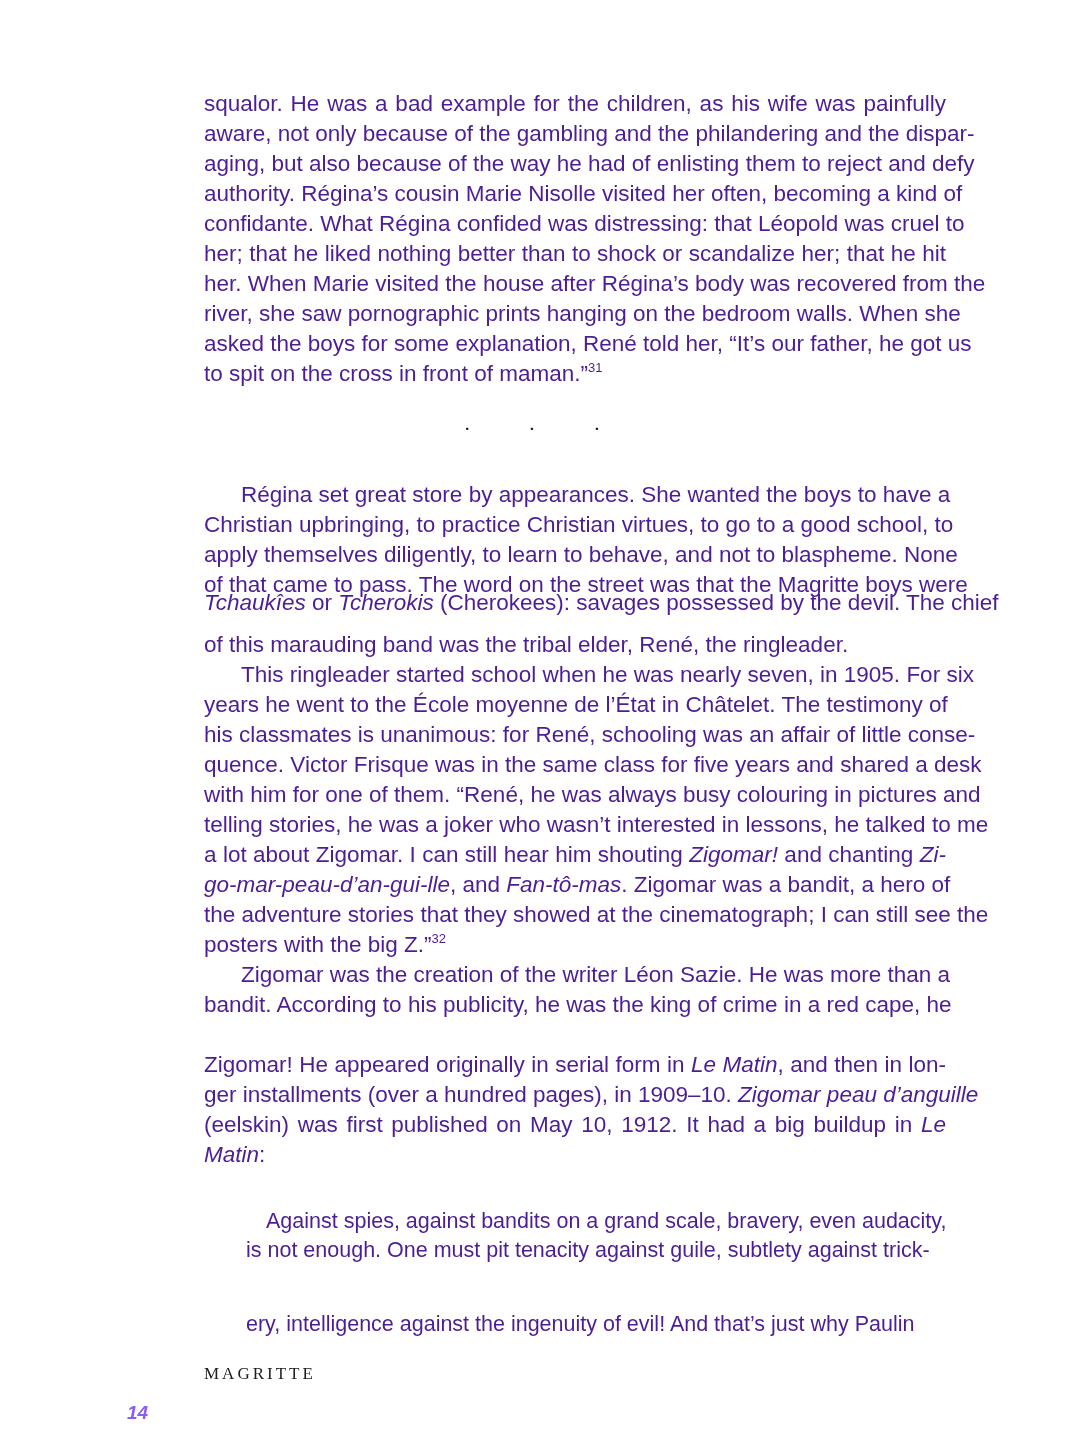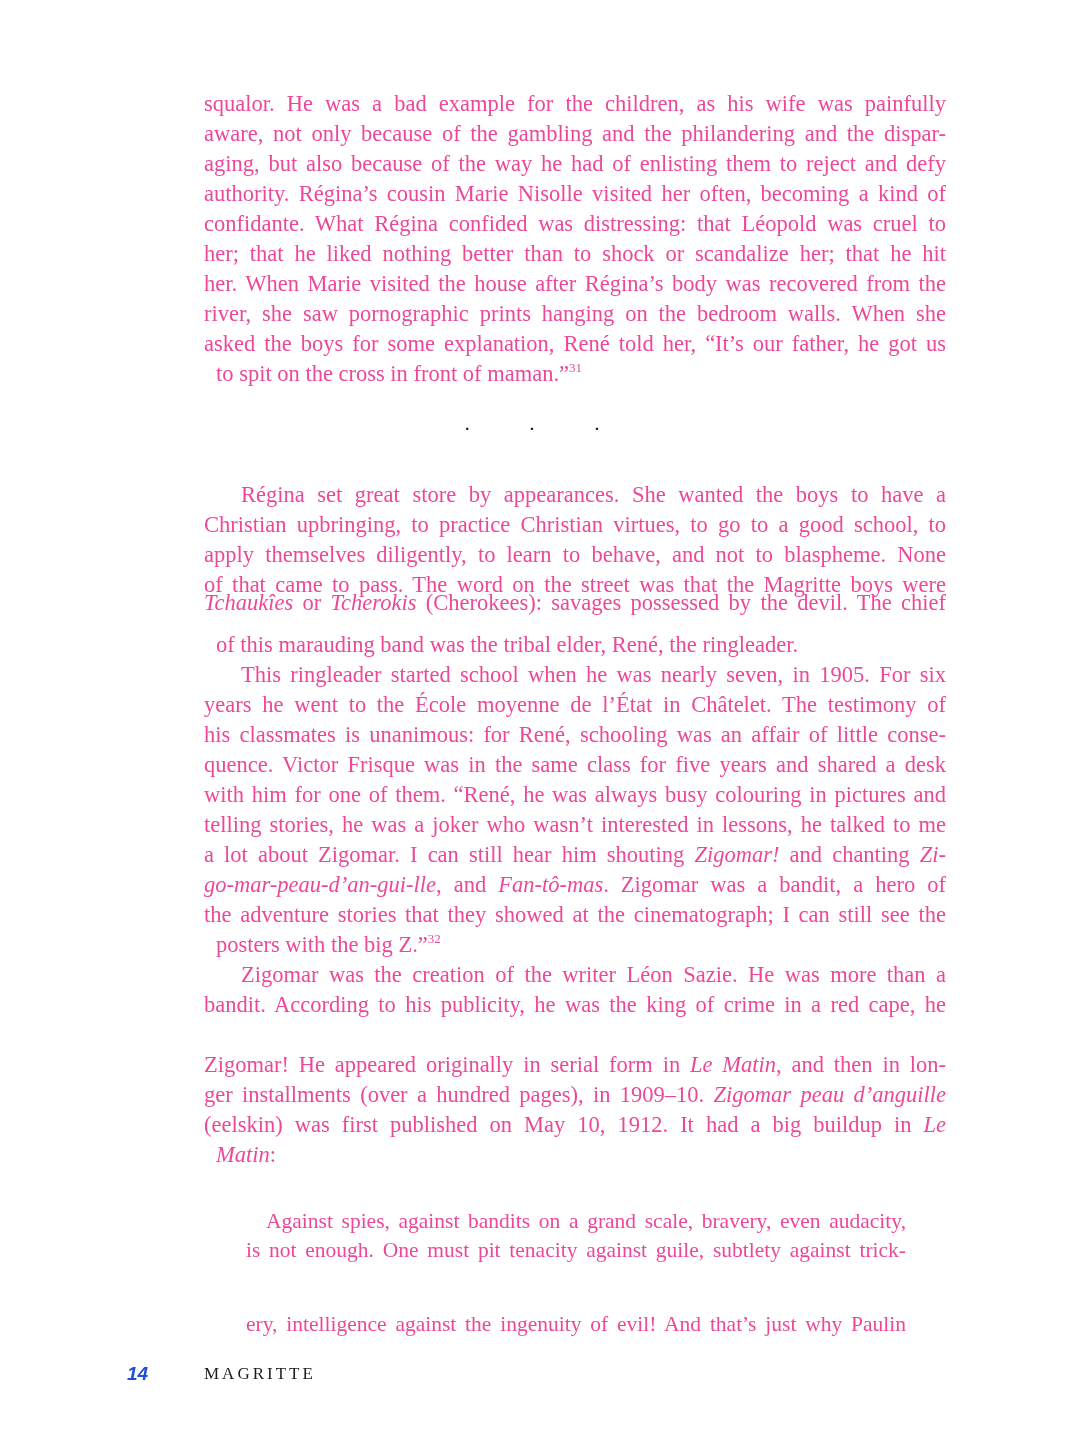--- a/index.html
+++ b/index.html
@@ -2,42 +2,42 @@
 <html><head>
 <meta charset="utf-8">
 <style>
   html, body { margin: 0; padding: 0; background: #ffffff; }
   body { width: 1090px; height: 1440px; position: relative; overflow: hidden; }
   .page { position: absolute; left: 0; top: 0; width: 1090px; height: 1440px; background: #fff; }
   .line {
     position: absolute;
     left: 204px;
     width: 742px;
-    font-family: Liberation Serif, serif;
+    font-family: Liberation Sans, sans-serif;
     font-size: 22.5px;
-    color: #ec4899;
+    color: #4c1d95;
     line-height: 30px;
     height: 30px;
     white-space: nowrap;
     text-align: justify;
     text-align-last: justify;
   }
-  .line.last { text-align-last: left; margin-left: 12px; }
+  .line.last { text-align-last: left; }
   .line.indent { padding-left: 37px; width: 705px; }
   .line.quote { left: 246px; width: 660px; font-size: 21.5px; }
   .line.quote.qindent { left: 266px; width: 640px; }
   sup { font-size: 13px; line-height: 0; vertical-align: 9px; }
   .sep {
     position: absolute; top: 416px; left: 0; width: 1090px; text-align: center;
     font-family: "Liberation Serif", serif; font-size: 22px; color: #1c1c1c; letter-spacing: 26px;
   }
   .footer-num {
-    position: absolute; left: 127px; top: 1363px;
+    position: absolute; left: 127px; top: 1402px;
     font-family: "Liberation Sans", sans-serif; font-style: italic; font-weight: bold;
-    font-size: 19px; color: #1d4ed8;
+    font-size: 19px; color: #8b5cf6;
   }
   .footer-title {
     position: absolute; left: 204px; top: 1364px;
     font-family: Liberation Serif, serif; font-size: 17px; letter-spacing: 3px; color: #1c1c1c;
   }
 </style>
 </head>
 <body>
 
 <div class="page">

